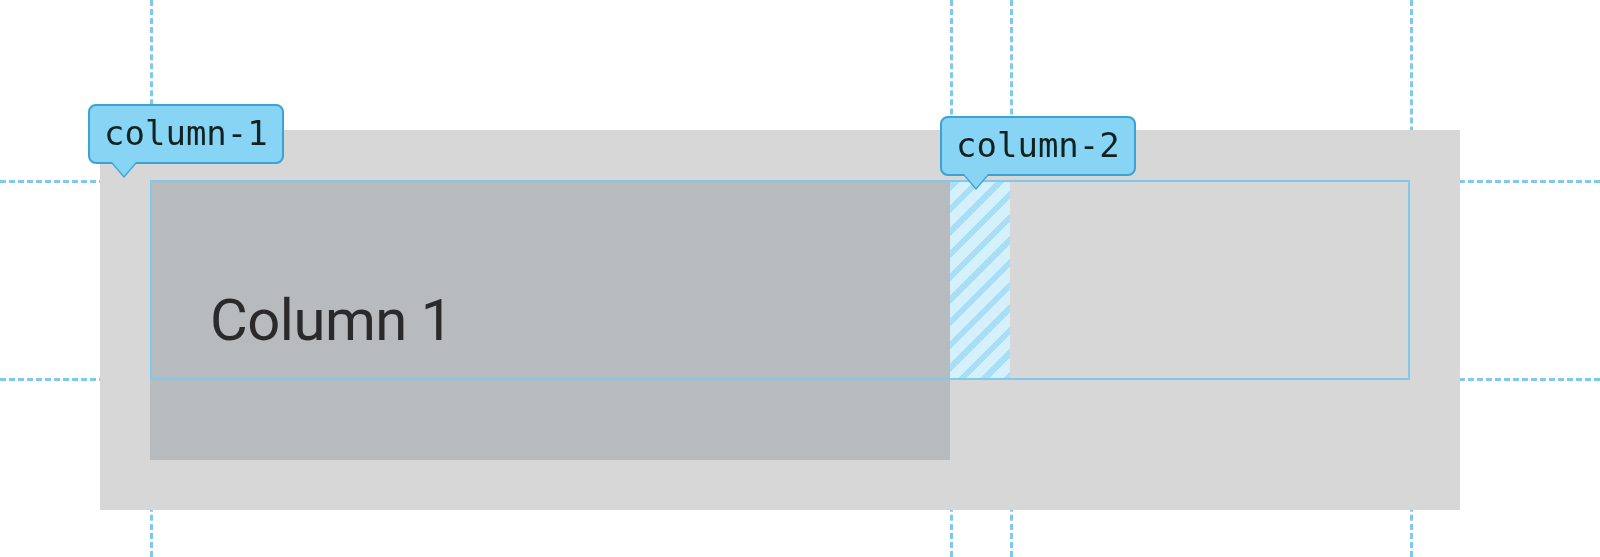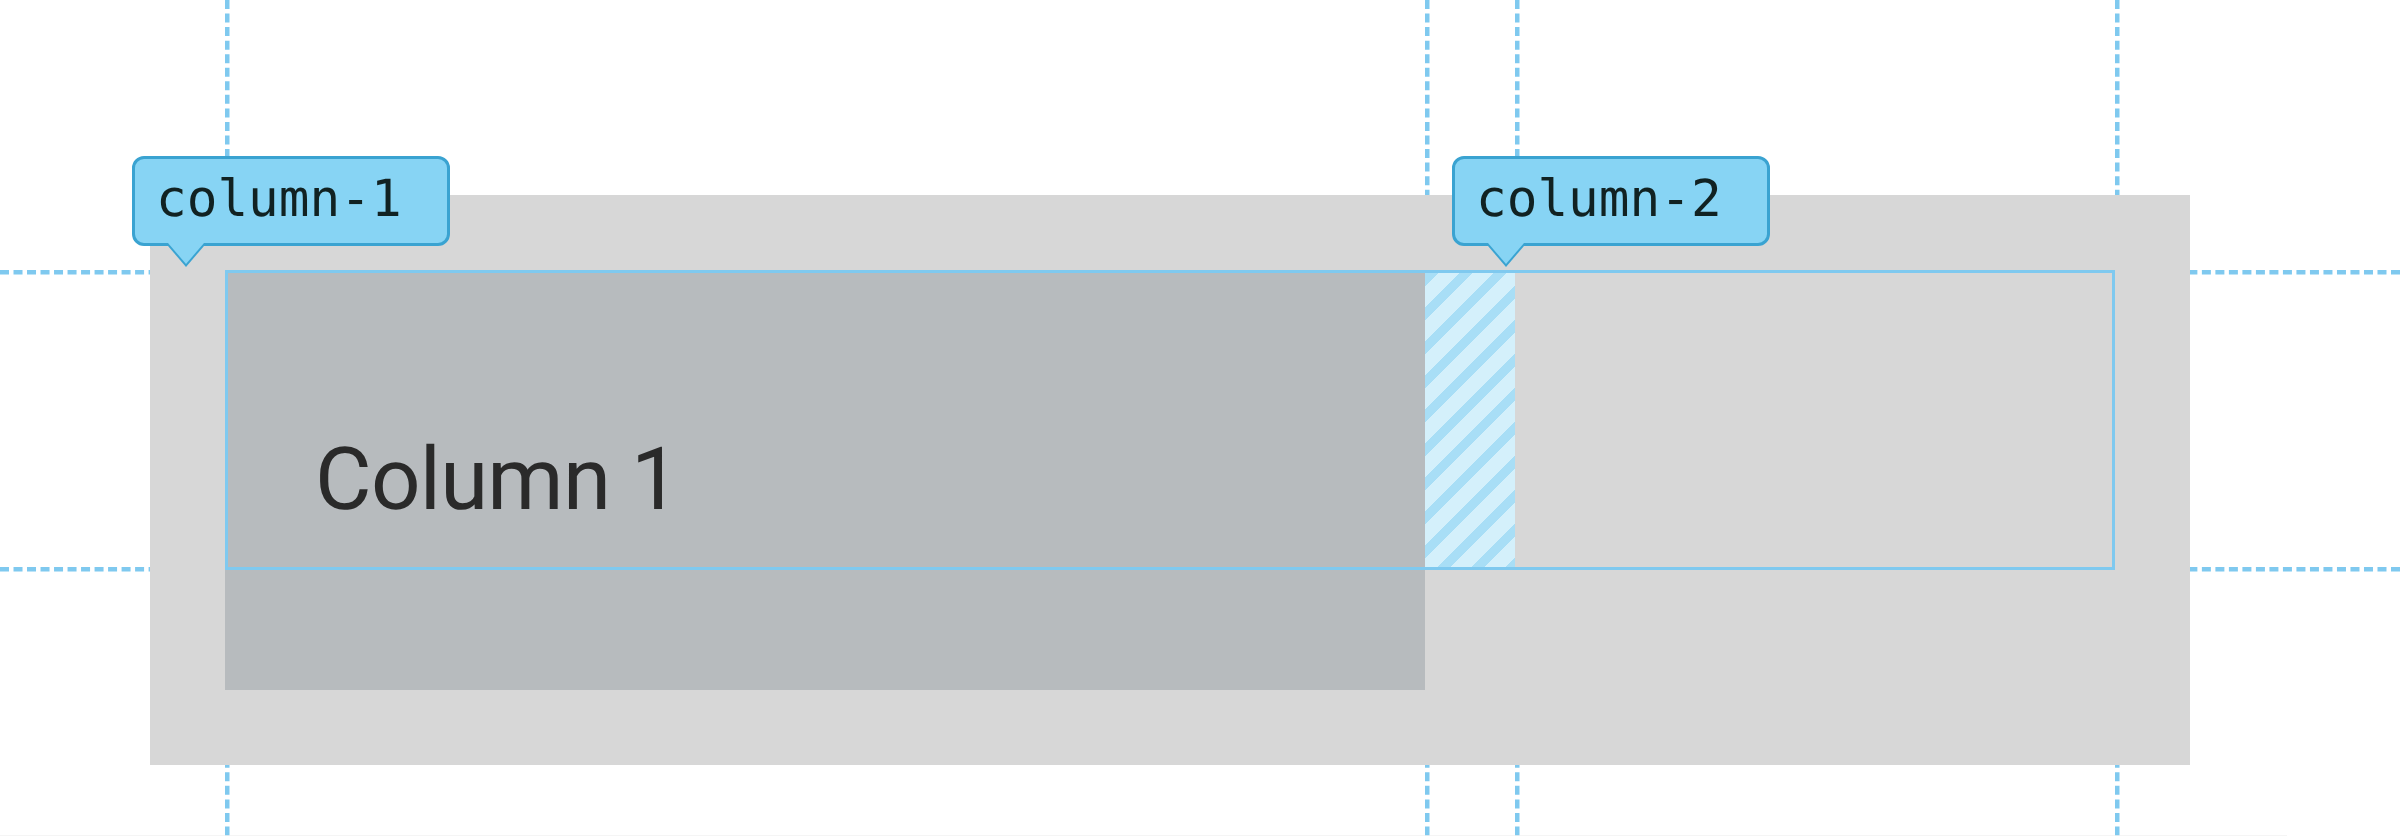--- a/index.html
+++ b/index.html
@@ -124,38 +124,38 @@
 
   
   .track-label {
     position: absolute;
     z-index: 6;
     background: #87d4f4;
     color: #122;
     font-family: "SFMono-Regular", ui-monospace, Menlo, Consolas, monospace;
     font-size: 34px;
     line-height: 1;
-    padding: 10px 30px 12px 14px;
+    padding: 10px 14px 12px 14px;
     border: 2px solid #3aa3d1;
     border-radius: 8px;
     white-space: nowrap;
   }
   .track-label::after {
     content: "";
     position: absolute;
     left: 22px;
     bottom: -14px;
     width: 0; height: 0;
     border-left: 12px solid transparent;
     border-right: 12px solid transparent;
     border-top: 14px solid #87d4f4;
     filter: drop-shadow(0 2px 0 #3aa3d1);
   }
   .label-col1 { left: 88px;  top: 104px; }
-  .label-col2 { left: 940px; top: 104px; margin-left: 28px; }
+  .label-col2 { left: 940px; top: 116px; }
 
 </style>
 </head>
 <body>
 
 <div class="stage">
 
   <div class="guide h top"></div>
   <div class="guide h bot"></div>
   <div class="guide v c1l"></div>

